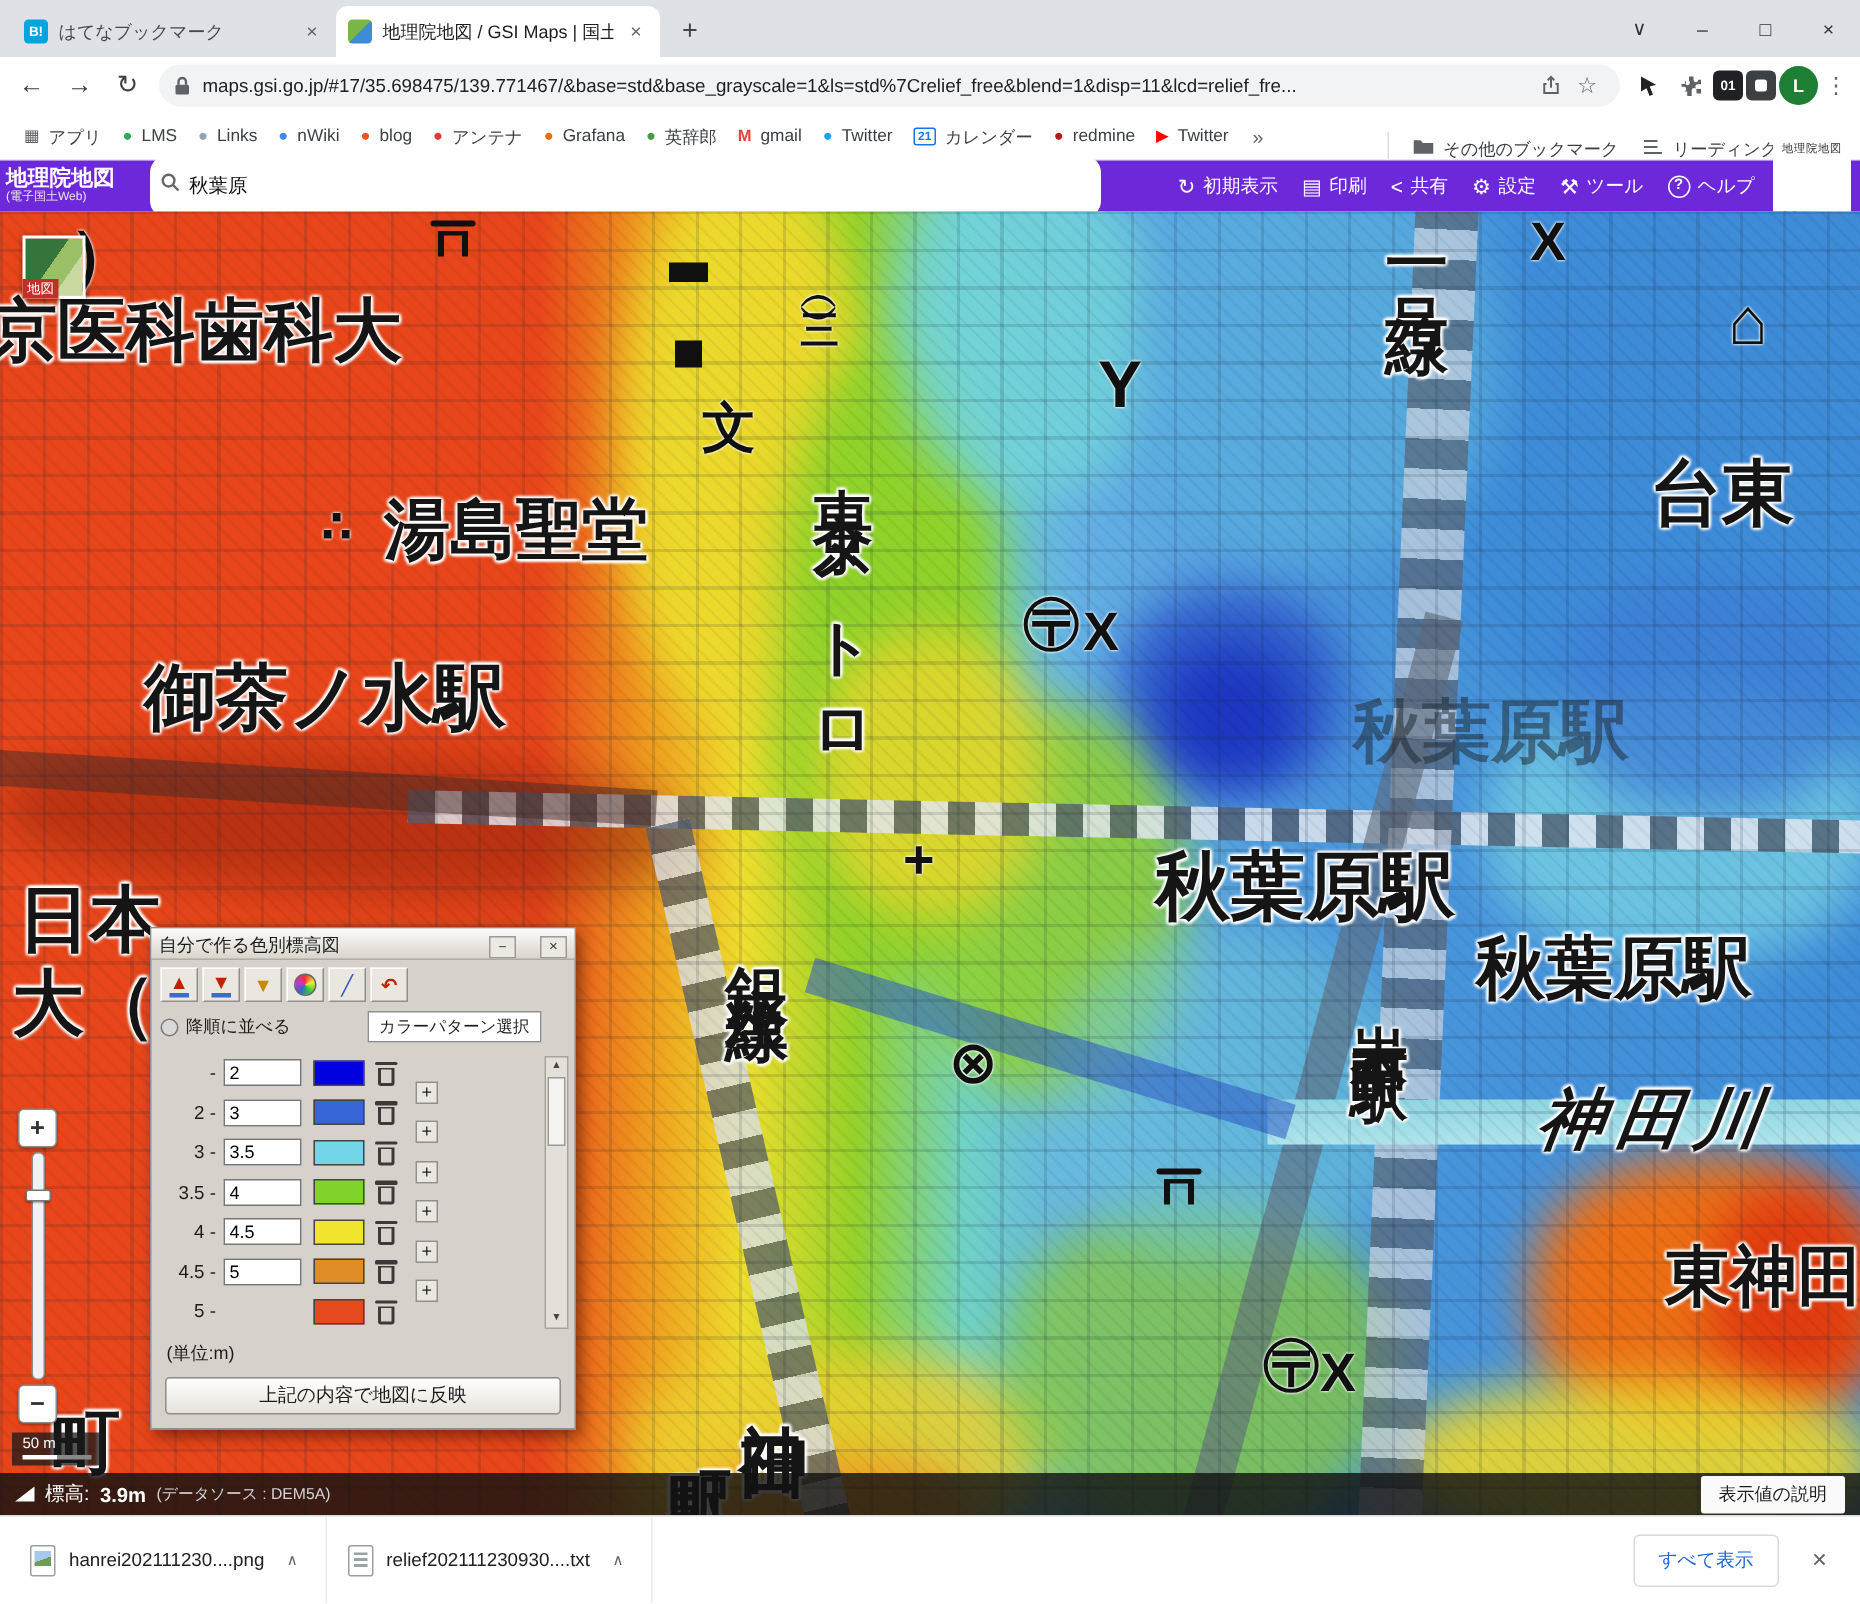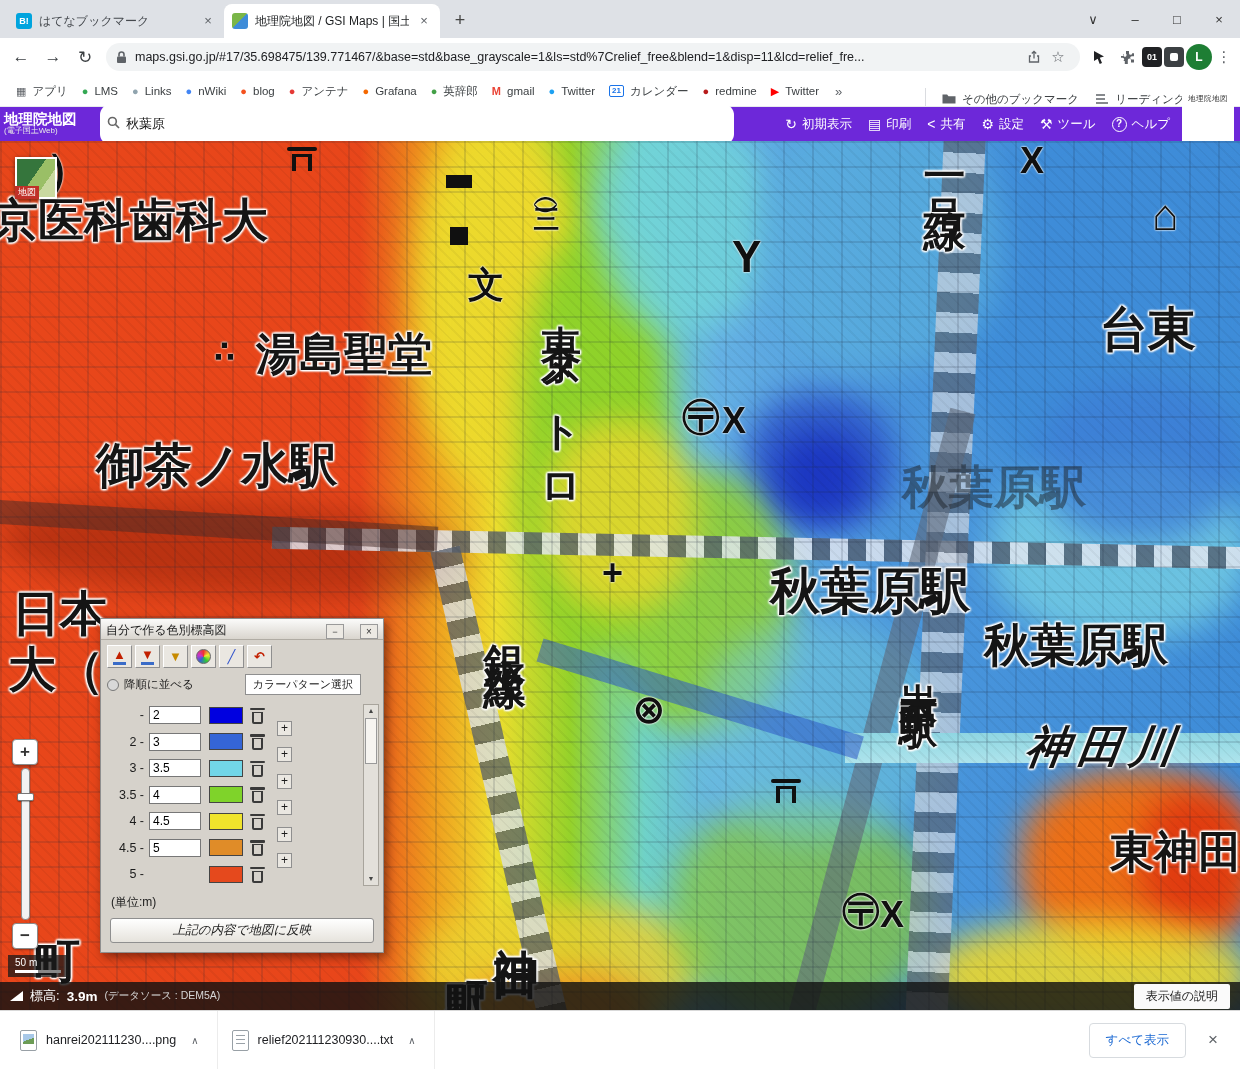--- a/index.html
+++ b/index.html
@@ -138,21 +138,21 @@
 .etrash::before{content:'';position:absolute;top:1px;left:0;right:0;height:2.5px;background:#3a3a3a;border-radius:1px;}
 .etrash::after{content:'';position:absolute;top:5px;left:2px;right:2px;bottom:0;border:2px solid #3a3a3a;border-top-width:1px;border-radius:0 0 2px 2px;}
 .eplus{width:15px;height:15px;background:#eae7e1;border:1px solid #8f8f8f;font-size:12px;line-height:12px;text-align:center;margin-left:12px;transform:translateY(13px);flex:none;}
 .escroll{position:absolute;right:4px;top:4px;bottom:4px;width:16px;background:#e3e0da;border:1px solid #a8a49c;display:flex;flex-direction:column;align-items:center;font-size:7px;color:#444;}
 .sarr{height:12px;line-height:12px;}
 .sarr.down{margin-top:auto;}
 .sthumb{width:12px;height:46px;background:#f6f4f0;border:1px solid #999;margin-top:1px;}
 .punit{font-size:12px;padding:4px 10px 2px;}
 .pradios{display:flex;align-items:center;gap:6px;padding:4px 10px;font-size:11.5px;}
 .pradios .gap{width:14px;}
-.papply{margin:5px 9px 9px;height:25px;background:linear-gradient(#ffffff,#e6e3dc);border:1px solid #8f8f8f;border-radius:3px;text-align:center;line-height:23px;font-size:12.5px;font-style:italic;}
+.papply{margin:5px 9px 9px;height:25px;background:linear-gradient(#ffffff,#e6e3dc);border:1px solid #8f8f8f;border-radius:3px;text-align:center;line-height:23px;font-size:12.5px;}
 
 
 .statusbar{position:absolute;left:0;right:0;bottom:0;height:28px;background:rgba(18,18,18,.82);z-index:9;display:flex;align-items:center;gap:7px;padding:0 10px;color:#fff;}
 .sb-tri{width:0;height:0;border-bottom:10px solid #fff;border-left:13px solid transparent;}
 .sb-lab{font-size:13px;}
 .sb-val{font-size:13.5px;font-weight:bold;}
 .sb-src{font-size:10.5px;color:#d5d5d5;}
 .sb-btn{margin-left:auto;background:#fafafa;border:none;color:#1c1c1c;font-size:12px;padding:4px 12px;border-radius:2px;font-family:inherit;}
 .dlbar{height:59px;background:#fff;border-top:1px solid #d9d9d9;display:flex;align-items:center;padding:0 6px;}
 #dlitems{display:flex;height:100%;}

